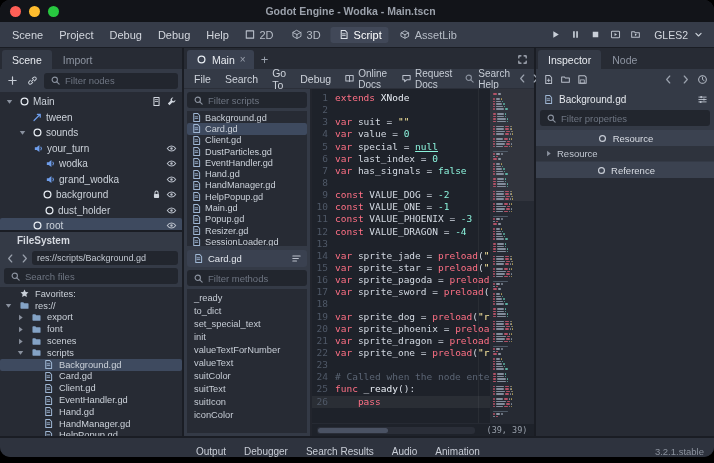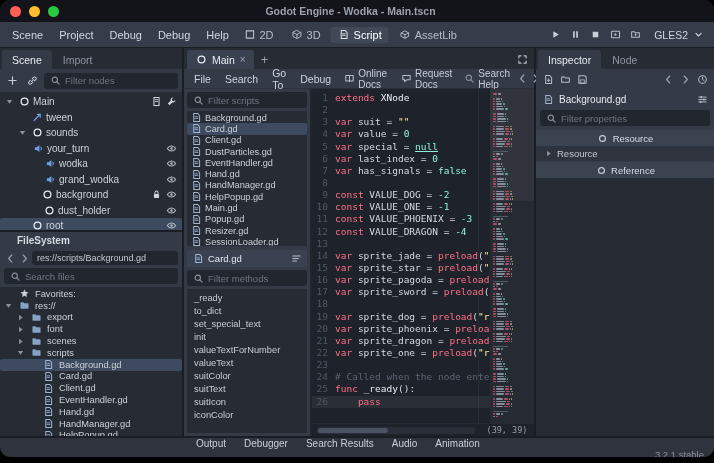--- a/index.html
+++ b/index.html
@@ -103,21 +103,21 @@
   .cursor-pos{width:54px;text-align:center;font:8.5px "DejaVu Sans Mono",monospace;color:#99a0ab;}
   
   .insp-toolbar{height:21px;display:flex;align-items:center;gap:5px;padding:0 6px;}
   .insp-spacer{flex:1;}
   .insp-object{height:18px;display:flex;align-items:center;gap:5px;padding:0 6px;font-size:10px;color:#e6e9ee;}
   .insp-search-row{padding:2px 4px 3px;}
   .insp-category{height:16px;margin-top:1px;background:#3b4250;display:flex;align-items:center;justify-content:center;gap:4px;font-size:9.5px;color:#d9dde4;}
   .insp-group{height:15px;display:flex;align-items:center;gap:3px;padding:0 6px;font-size:9.5px;color:#c2c8d2;background:#2e333d;}
   .insp-rest{flex:1;background:#272b34;}
   
-  .bottombar{height:21px;min-height:21px;background:#2e333e;border-top:2px solid var(--seam);display:flex;align-items:flex-start;font-size:10px;color:#c9ced7;flex-direction:column;}
+  .bottombar{height:21px;min-height:21px;background:#2e333e;border-top:2px solid var(--seam);display:flex;align-items:flex-end;font-size:10px;color:#c9ced7;}
   .bb-tabs{display:flex;margin-left:187px;}
   .bb-tab{padding:0 9px;}
   .version{margin-left:auto;margin-right:10px;color:#8b929e;font-size:9.5px;}
 </style>
 </head>
 <body>
 
 <div class="window">
 
   <div class="titlebar">

